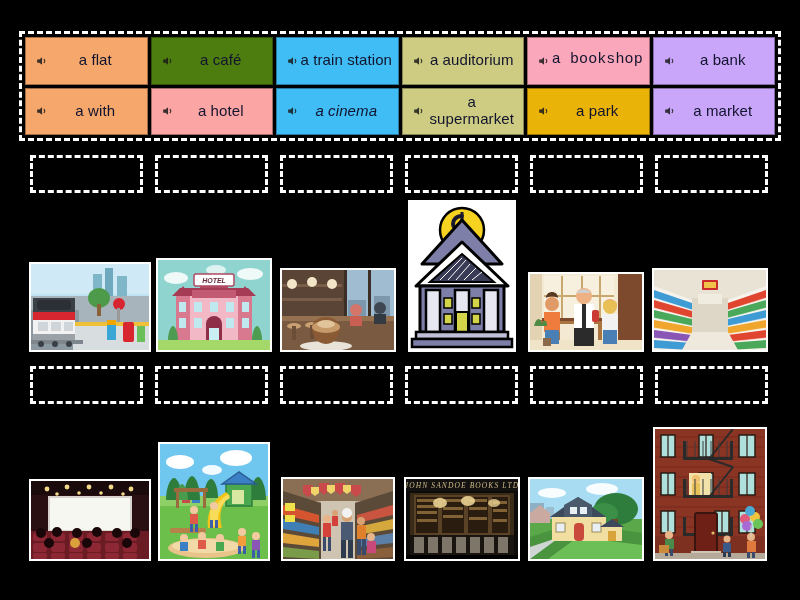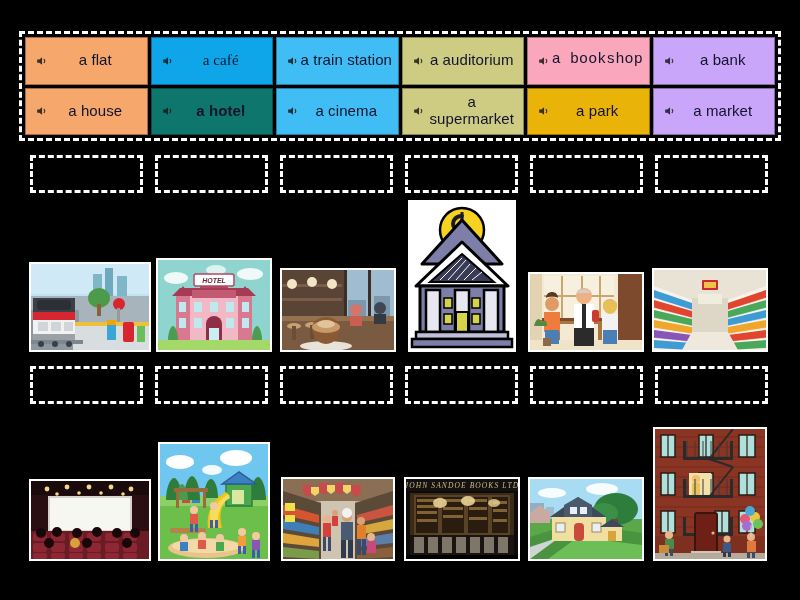--- a/index.html
+++ b/index.html
@@ -97,21 +97,21 @@
   <div class="wordbank">
 
     <div class="wb-row">
       <div class="tile" style="background: rgb(245, 167, 108);">
         <svg class="spk" viewBox="0 0 24 24">
             <path fill="#1a1a1a" d="M4 9v6h4l5 4V5L8 9H4z"></path>
             <path fill="#1a1a1a" d="M16.2 8.1a1 1 0 0 1 1.4.2 6 6 0 0 1 0 7.4 1 1 0 1 1-1.6-1.2 4 4 0 0 0 0-5 1 1 0 0 1 .2-1.4z"></path>
           </svg>
         <span class="lbl">a flat</span>
       </div>
-      <div class="tile" style="background: #0ea5e9; font-family: Liberation Serif, serif;">
+      <div class="tile" style="background: #4d7c0f;">
         <svg class="spk" viewBox="0 0 24 24">
             <path fill="#1a1a1a" d="M4 9v6h4l5 4V5L8 9H4z"></path>
             <path fill="#1a1a1a" d="M16.2 8.1a1 1 0 0 1 1.4.2 6 6 0 0 1 0 7.4 1 1 0 1 1-1.6-1.2 4 4 0 0 0 0-5 1 1 0 0 1 .2-1.4z"></path>
           </svg>
         <span class="lbl">a café</span>
       </div>
       <div class="tile" style="background: rgb(63, 189, 244);">
         <svg class="spk" viewBox="0 0 24 24">
             <path fill="#1a1a1a" d="M4 9v6h4l5 4V5L8 9H4z"></path>
             <path fill="#1a1a1a" d="M16.2 8.1a1 1 0 0 1 1.4.2 6 6 0 0 1 0 7.4 1 1 0 1 1-1.6-1.2 4 4 0 0 0 0-5 1 1 0 0 1 .2-1.4z"></path>
@@ -140,30 +140,30 @@
         <span class="lbl">a bank</span>
       </div>
     </div>
 
     <div class="wb-row">
       <div class="tile" style="background: rgb(245, 167, 108);">
         <svg class="spk" viewBox="0 0 24 24">
             <path fill="#1a1a1a" d="M4 9v6h4l5 4V5L8 9H4z"></path>
             <path fill="#1a1a1a" d="M16.2 8.1a1 1 0 0 1 1.4.2 6 6 0 0 1 0 7.4 1 1 0 1 1-1.6-1.2 4 4 0 0 0 0-5 1 1 0 0 1 .2-1.4z"></path>
           </svg>
-        <span class="lbl">a house</span>
-      </div>
-      <div class="tile" style="background: #0f766e; font-weight: bold;">
+        <span class="lbl">a with</span>
+      </div>
+      <div class="tile" style="background: #fca5a5;">
         <svg class="spk" viewBox="0 0 24 24">
             <path fill="#1a1a1a" d="M4 9v6h4l5 4V5L8 9H4z"></path>
             <path fill="#1a1a1a" d="M16.2 8.1a1 1 0 0 1 1.4.2 6 6 0 0 1 0 7.4 1 1 0 1 1-1.6-1.2 4 4 0 0 0 0-5 1 1 0 0 1 .2-1.4z"></path>
           </svg>
         <span class="lbl">a hotel</span>
       </div>
-      <div class="tile" style="background: rgb(63, 189, 244);">
+      <div class="tile" style="background: rgb(63, 189, 244); font-style: italic;">
         <svg class="spk" viewBox="0 0 24 24">
             <path fill="#1a1a1a" d="M4 9v6h4l5 4V5L8 9H4z"></path>
             <path fill="#1a1a1a" d="M16.2 8.1a1 1 0 0 1 1.4.2 6 6 0 0 1 0 7.4 1 1 0 1 1-1.6-1.2 4 4 0 0 0 0-5 1 1 0 0 1 .2-1.4z"></path>
           </svg>
         <span class="lbl">a cinema</span>
       </div>
       <div class="tile" style="background: rgb(205, 204, 130);">
         <svg class="spk" viewBox="0 0 24 24">
             <path fill="#1a1a1a" d="M4 9v6h4l5 4V5L8 9H4z"></path>
             <path fill="#1a1a1a" d="M16.2 8.1a1 1 0 0 1 1.4.2 6 6 0 0 1 0 7.4 1 1 0 1 1-1.6-1.2 4 4 0 0 0 0-5 1 1 0 0 1 .2-1.4z"></path>

